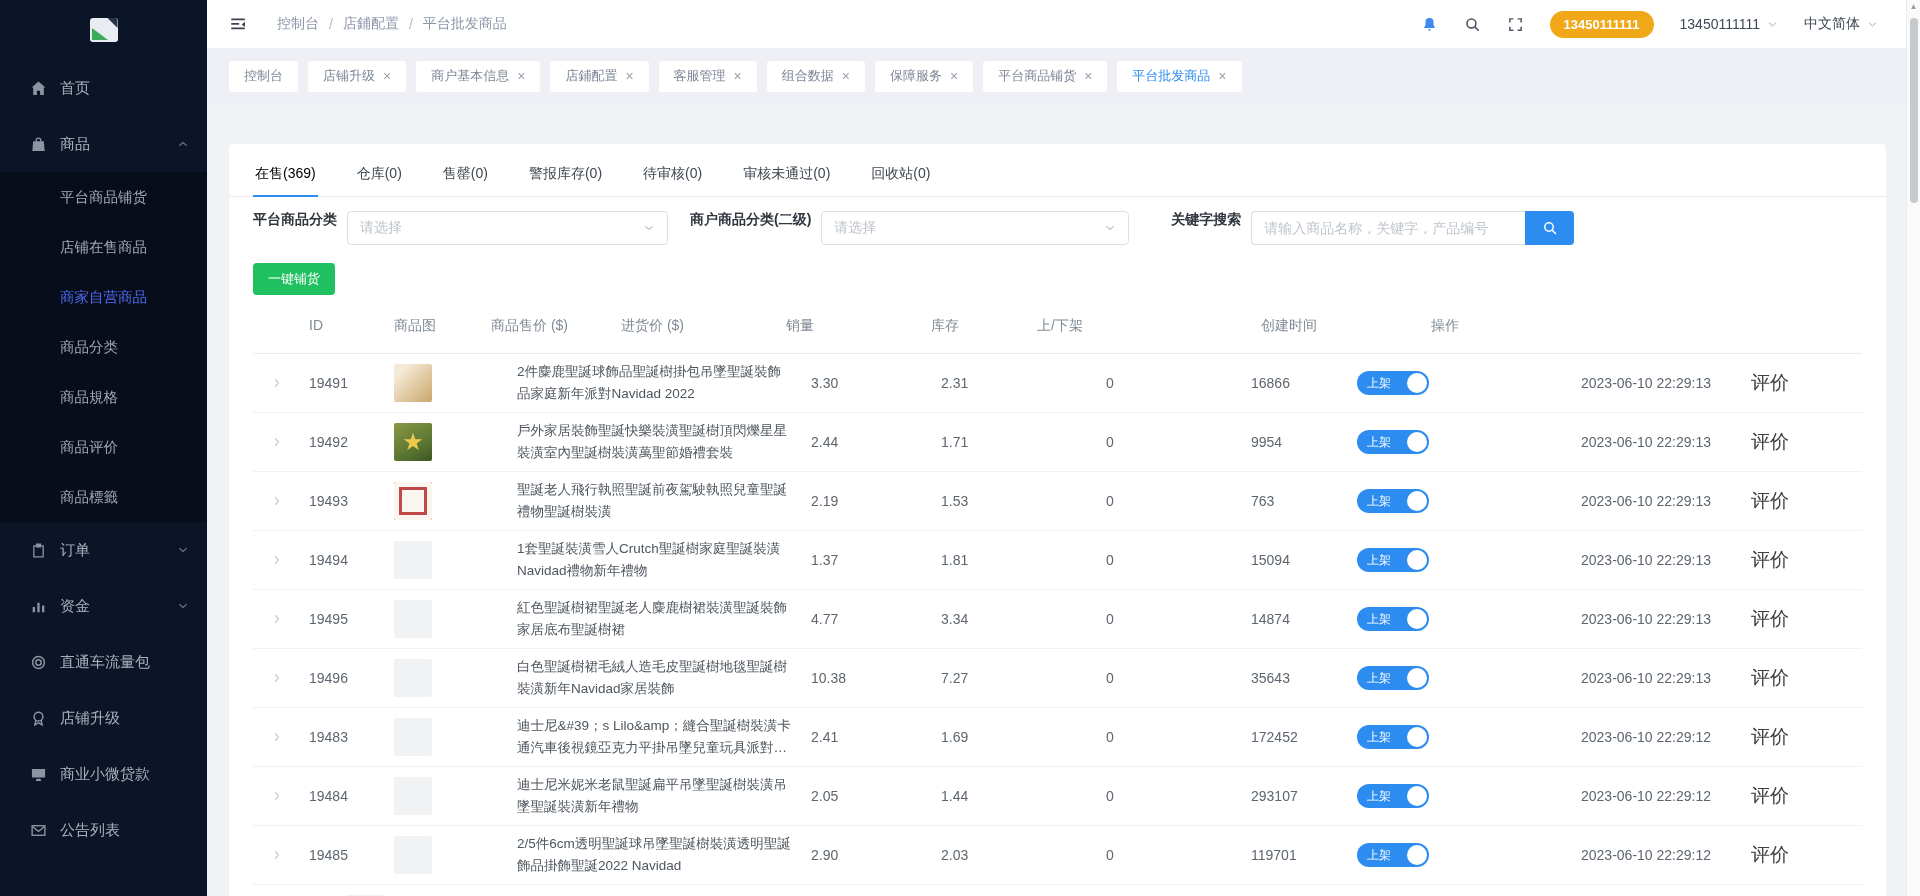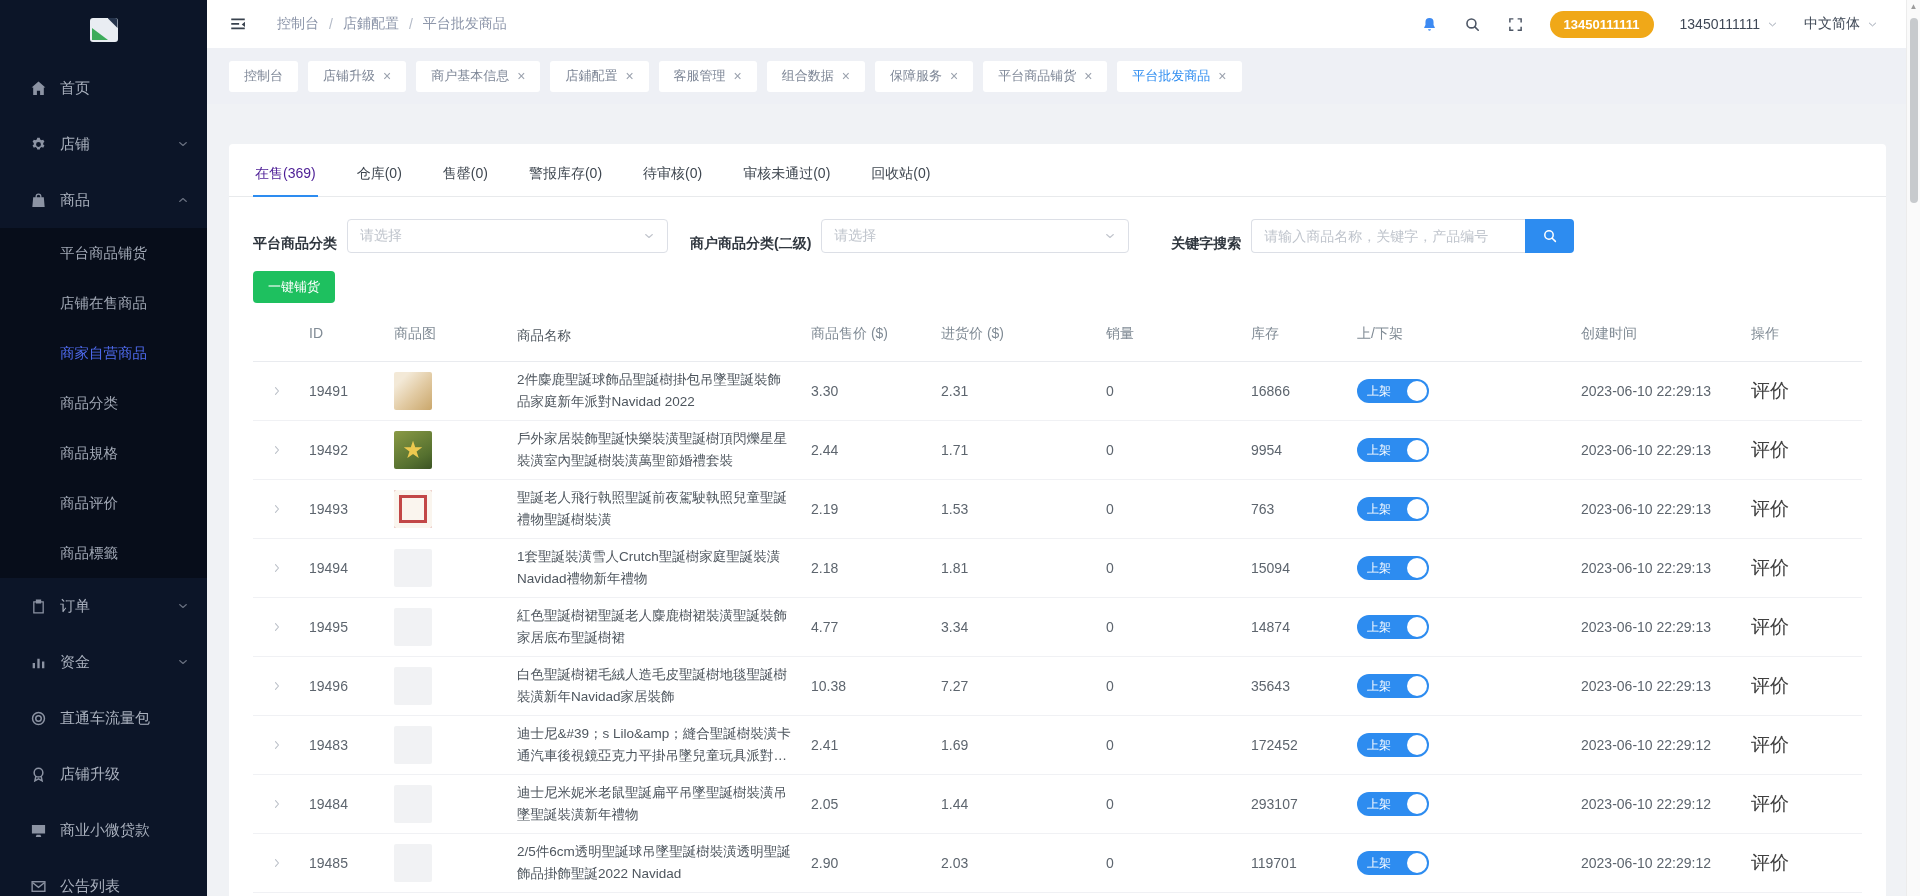--- a/index.html
+++ b/index.html
@@ -37,24 +37,24 @@
   .tabstrip{height:56px;background:#eef0f5;display:flex;align-items:center;gap:10px;padding-left:22px;flex-shrink:0}
   .wtab{background:#fff;height:31px;display:flex;align-items:center;padding:0 15px;border-radius:3px;font-size:13px;color:#7d8696;gap:8px;cursor:pointer;white-space:nowrap}
   .wtab.active{color:#2d8cf0}
   .wtab .x{color:#9aa1ad;font-size:14px;line-height:1}
 
   .content{flex:1;padding:40px 34px 0 22px;overflow:hidden}
   .card{background:#fff;border-radius:4px;padding:10px 24px 24px;min-height:900px}
 
   .status-tabs{display:flex;gap:37px;margin:0 -24px;padding:0 24px;border-bottom:1px solid #e8eaec}
   .stab{font-size:14px;color:#3f4750;padding:11px 2px 13px;cursor:pointer;position:relative;white-space:nowrap}
-  .stab.active{color:#4c1d95}
+  .stab.active{color:#000000}
   .stab.active::after{content:"";position:absolute;left:0;right:0;bottom:-1px;height:2px;background:#2d8cf0}
 
-  .filter-row{display:flex;align-items:flex-end;margin-top:22px;height:34px}
+  .filter-row{display:flex;align-items:flex-start;margin-top:14px;height:34px}
   .flabel{font-size:14px;font-weight:700;color:#2f363e;white-space:nowrap}
   .flabel.l2{margin-left:22px}
   .flabel.l3{margin-left:42px}
   .select{width:321px;height:34px;border:1px solid #dcdfe6;border-radius:4px;margin-left:10px;display:flex;align-items:center;padding:4px 12px;background:#fff;cursor:pointer}
   .select.s2{width:308px}
   .select .ph{color:#bfc4cc;font-size:14px;flex:1}
   .select .chev{width:12px;height:12px;color:#c0c4cc}
   .searchbox{display:flex;margin-left:10px}
   .searchbox input{width:274px;height:34px;border:1px solid #dcdfe6;border-right:none;border-radius:4px 0 0 4px;padding:0 12px;font-size:14px;color:#333;outline:none}
   .searchbox input::placeholder{color:#bfc4cc}
@@ -108,33 +108,20 @@
           <span class="mi-icon">
             <svg viewBox="0 0 16 16" fill="currentColor">
               <path d="M8 1.5 14.5 7H13v7H9.5v-4h-3v4H3V7H1.5L8 1.5z"></path>
             </svg>
           </span>
           <span>首页</span>
         </div>
         <div class="menu-item">
           <span class="mi-icon">
             <svg viewBox="0 0 16 16" fill="currentColor">
-              <path fill-rule="evenodd" d="M9.2 1.7l.3 1.6c.5.2 1 .4 1.4.8l1.5-.6 1.2 2-1.2 1c.1.5.1 1 0 1.5l1.2 1-1.2 2-1.5-.6c-.4.4-.9.6-1.4.8l-.3 1.6H6.8l-.3-1.6c-.5-.2-1-.4-1.4-.8l-1.5.6-1.2-2 1.2-1c-.1-.5-.1-1 0-1.5l-1.2-1 1.2-2 1.5.6c.4-.4.9-.6 1.4-.8l.3-1.6h2.4zM8 5.7A2.3 2.3 0 1 0 8 10.3 2.3 2.3 0 0 0 8 5.7z"></path>
-            </svg>
-          </span>
-          <span>店铺</span>
-          <span class="chev">
-            <svg viewBox="0 0 16 16" fill="none" stroke="currentColor" stroke-width="1.4" stroke-linecap="round" stroke-linejoin="round">
-              <path d="M3.5 6l4.5 4 4.5-4"></path>
-            </svg>
-          </span>
-        </div>
-        <div class="menu-item">
-          <span class="mi-icon">
-            <svg viewBox="0 0 16 16" fill="currentColor">
               <path d="M5.2 5V4.2a2.8 2.8 0 0 1 5.6 0V5H13l.8 9H2.2L3 5h2.2zm1.2 0h3.2V4.2a1.6 1.6 0 0 0-3.2 0V5z"></path>
             </svg>
           </span>
           <span>商品</span>
           <span class="chev">
             <svg viewBox="0 0 16 16" fill="none" stroke="currentColor" stroke-width="1.4" stroke-linecap="round" stroke-linejoin="round">
               <path d="M3.5 10l4.5-4 4.5 4"></path>
             </svg>
           </span>
         </div>
@@ -363,21 +350,20 @@
 
         <div class="btn-row">
           <button class="green-btn">一键铺货</button>
         </div>
 
         <div class="table">
           <div class="thead" id="thead">
               <div class="c-expand"></div>
               <div class="c-id">ID</div>
               <div class="c-img">商品图</div>
-              <div class="c-name">商品名称</div>
               <div class="c-price">商品售价 ($)</div>
               <div class="c-cost">进货价 ($)</div>
               <div class="c-sales">销量</div>
               <div class="c-stock">库存</div>
               <div class="c-toggle">上/下架</div>
               <div class="c-date">创建时间</div>
               <div class="c-action">操作</div>
             </div>
           <div id="tbody">
               <div class="trow">
@@ -472,21 +458,21 @@
                     </svg>
                   </span>
                 </div>
                 <div class="c-id">19494</div>
                 <div class="c-img">
                   <div class="thumb thumb-empty"></div>
                 </div>
                 <div class="c-name">
                   <span class="nm">1套聖誕裝潢雪人Crutch聖誕樹家庭聖誕裝潢Navidad禮物新年禮物</span>
                 </div>
-                <div class="c-price">2.18</div>
+                <div class="c-price">1.37</div>
                 <div class="c-cost">1.81</div>
                 <div class="c-sales">0</div>
                 <div class="c-stock">15094</div>
                 <div class="c-toggle">
                   <div class="toggle">
                     <span class="tlabel">上架</span>
                     <span class="knob"></span>
                   </div>
                 </div>
                 <div class="c-date">2023-06-10 22:29:13</div>

